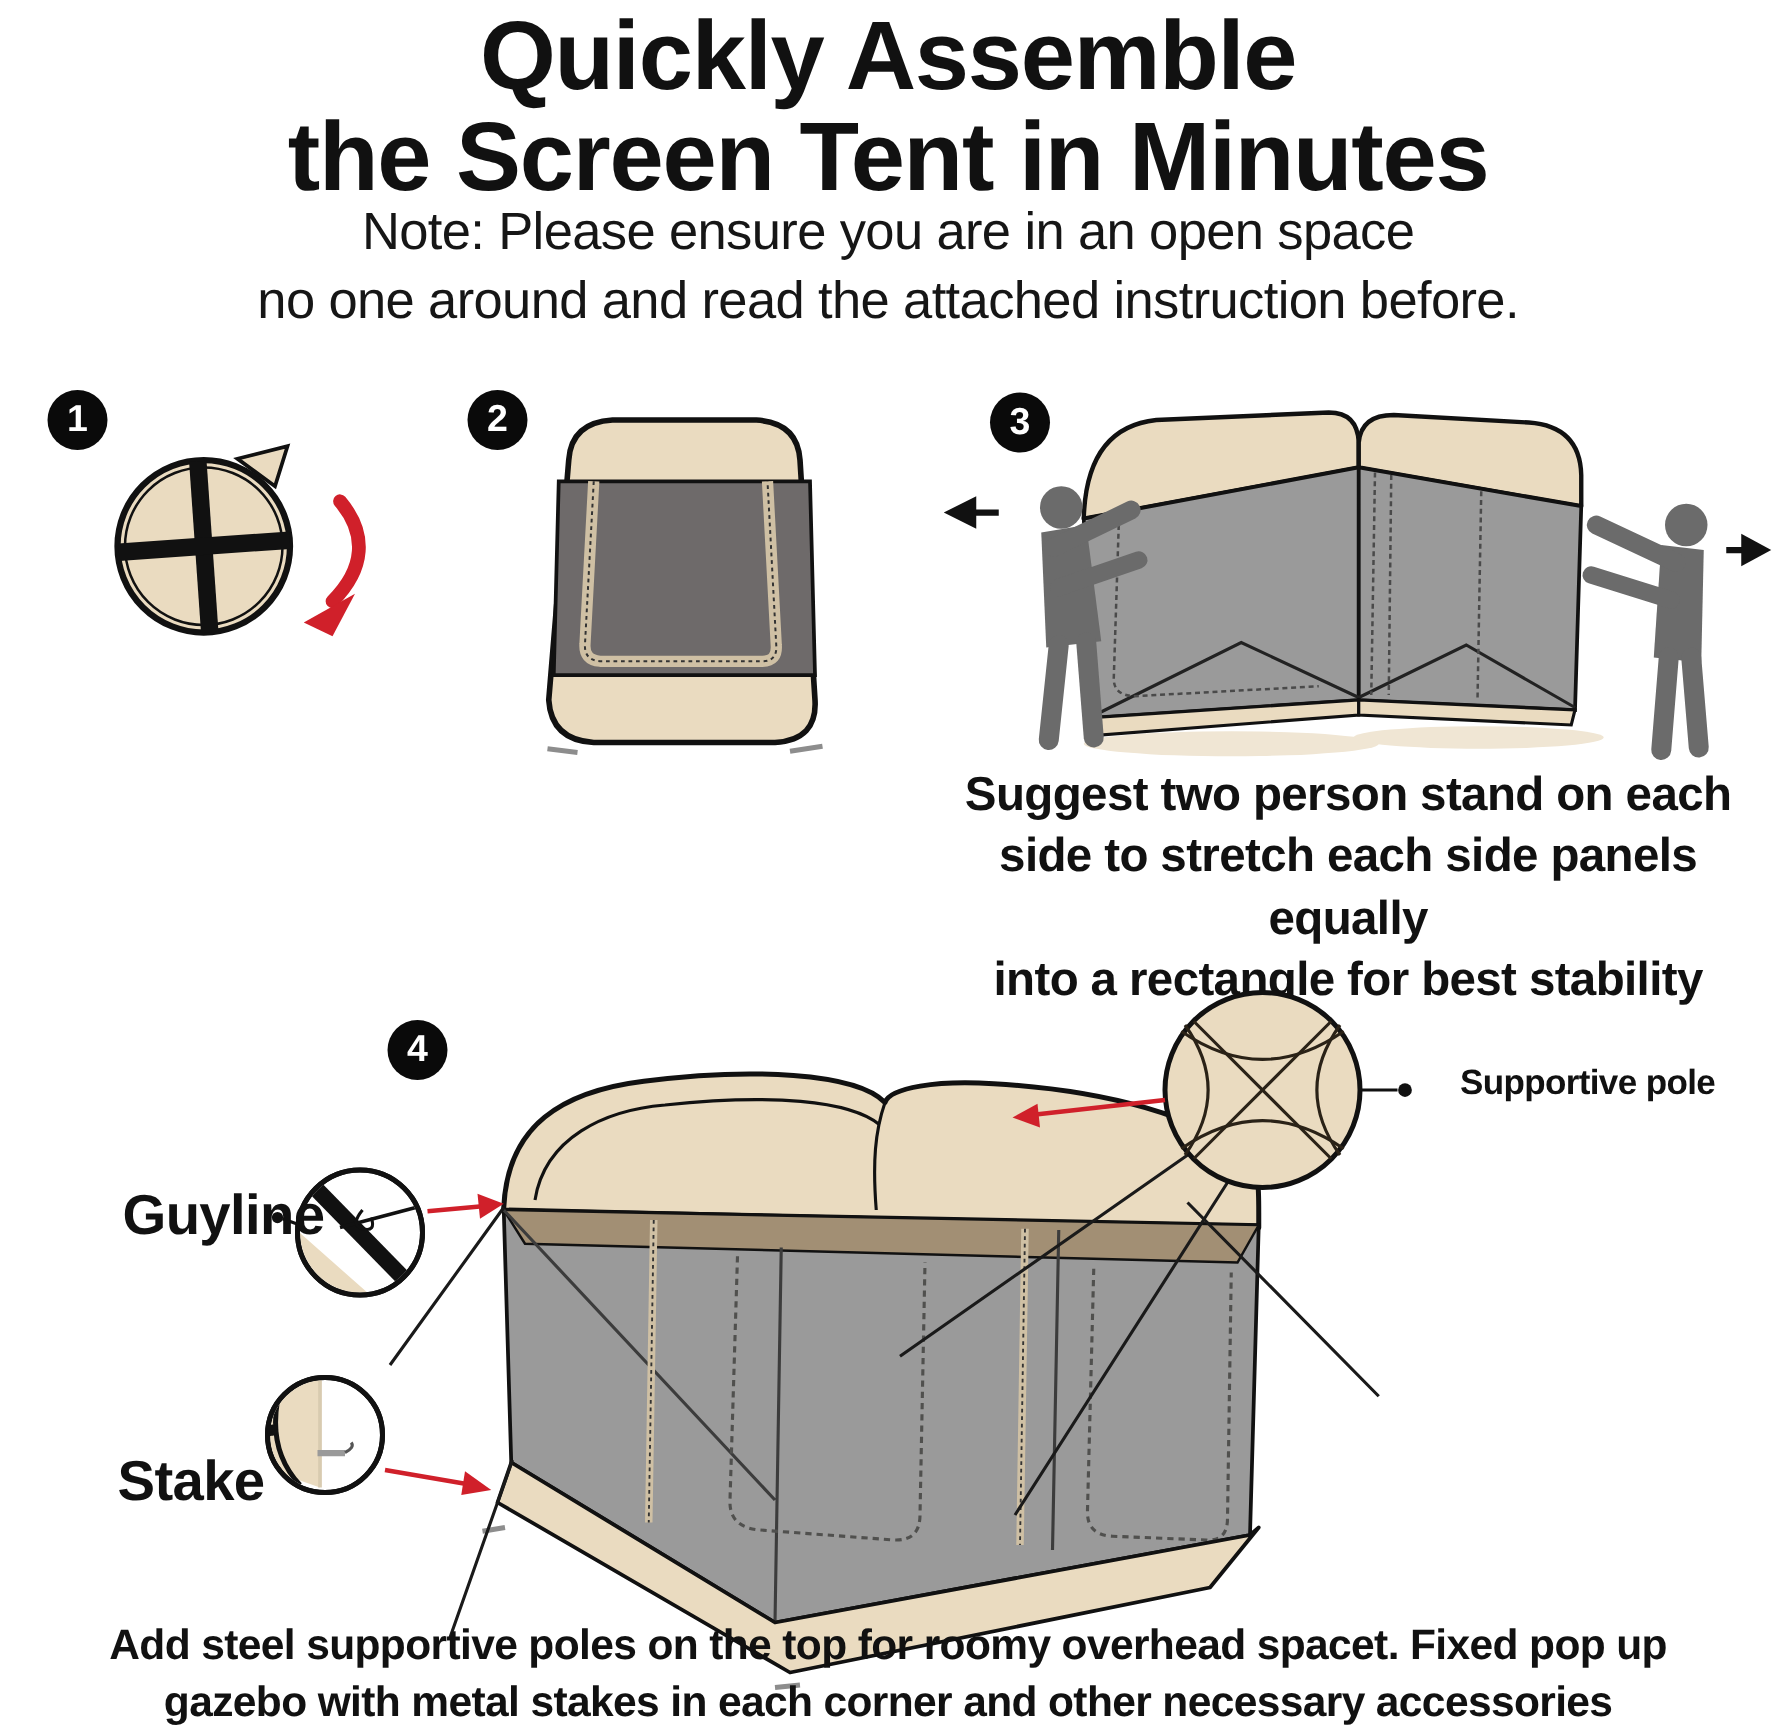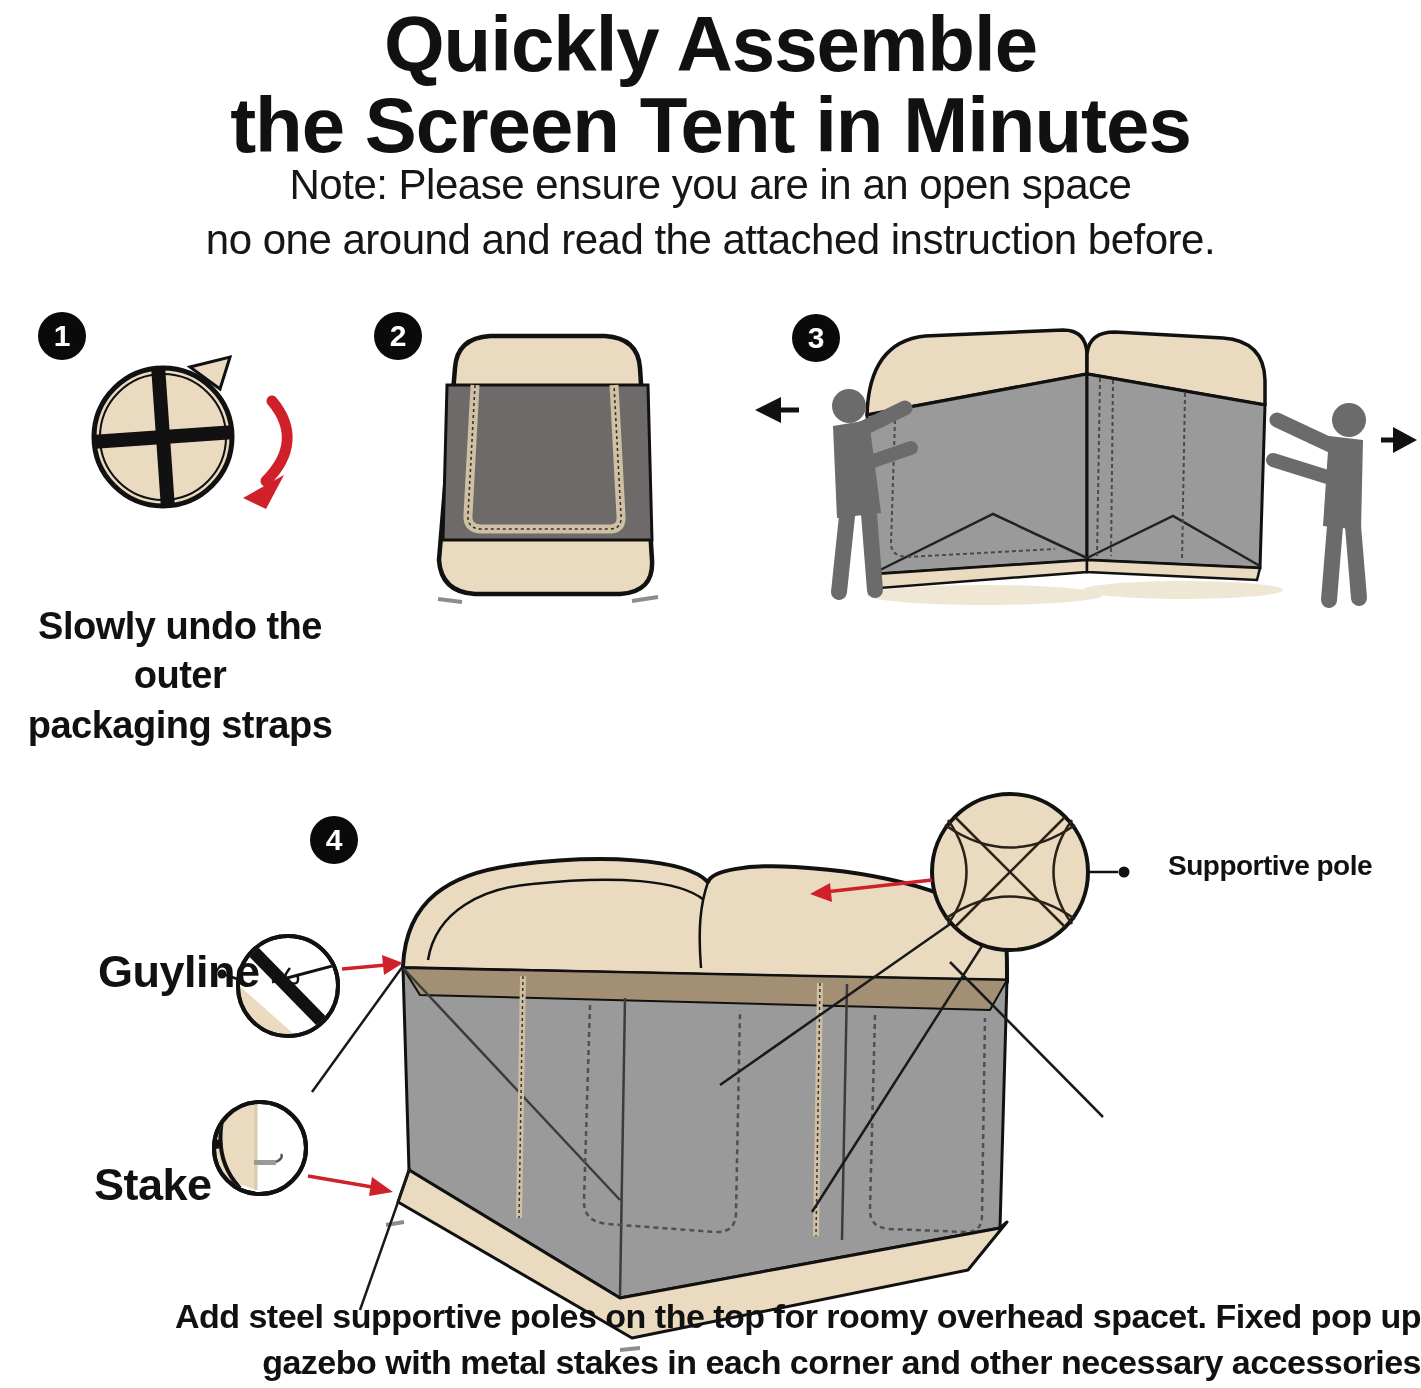--- a/index.html
+++ b/index.html
@@ -27,21 +27,21 @@
     width:48px;height:48px;border-radius:50%;background:var(--badge-black);
     color:#fff;font-weight:700;font-size:30px;display:flex;align-items:center;justify-content:center;
   }
   .caption{
     text-align:center;font-weight:700;font-size:38px;line-height:1.3;letter-spacing:-0.5px;
   }
   .cap1{left:0;top:602px;width:360px;}
   .cap2{left:380px;top:612px;width:320px;}
   .cap3{left:736px;top:612px;width:685px;}
   .footer{
-    left:0;top:1294px;width:1421px;text-align:right;
+    left:0;top:1294px;width:1421px;text-align:center;
     font-weight:700;font-size:34px;line-height:1.34;letter-spacing:-0.5px;
   }
   .callout{font-size:45px;font-weight:600;letter-spacing:-0.5px;}
   .callout.small{font-size:28px;font-weight:700;margin-left:35px;}
   
   .fill-beige{fill:var(--beige);} .fill-beige2{fill:var(--beige-dark);}
   .fill-mesh{fill:var(--mesh-gray);} .fill-meshdark{fill:var(--mesh-dark);}
   .fill-fig{fill:var(--figure-gray);} .fill-ink{fill:var(--ink);}
   .fill-red{fill:var(--accent-red);} .fill-white{fill:#fff;} .fill-ground{fill:var(--ground-beige);}
   .st-ink{stroke:var(--ink);} .st-red{stroke:var(--accent-red);}
@@ -79,22 +79,20 @@
       <g transform="rotate(-4 123 92)">
         <rect class="fill-ink" x="116" y="24" width="14" height="137"></rect>
         <rect class="fill-ink" x="55" y="85" width="137" height="14"></rect>
       </g>
     </g>
     <g>
       <path class="nf st-red" stroke-width="11" stroke-linecap="round" d="M232 56 C254 82 252 110 226 136"></path>
       <polygon class="fill-red" points="203,153 244,130 226,164"></polygon>
     </g>
   </svg>
-  <div class="abs caption cap1 pre">Slowly undo the outer
-packaging straps</div>
 
   <svg class="abs" style="left:420px;top:320px;" width="250" height="290" viewBox="0 0 250 290">
     <g>
       <path class="fill-beige st-ink" stroke-width="4.5" stroke-linejoin="round" d="M35 48 Q37 18 70 16 L185 16 Q218 18 220 48 L232 240 Q234 272 200 274 L55 274 Q21 272 19 240 Z"></path>
       <polygon class="fill-meshdark st-ink" stroke-width="3" points="27,65 228,65 232,220 23,220"></polygon>
       <path class="nf st-tape" stroke-width="9" d="M55 65 L48 195 Q47 208 60 209 L190 209 Q202 209 201 196 L194 65"></path>
       <path class="nf" stroke="#333" stroke-width="1.6" stroke-dasharray="3 3" d="M55 65 L48 195 Q47 208 60 209 L190 209 Q202 209 201 196 L194 65"></path>
       <line x1="18" y1="279" x2="42" y2="282" stroke="#8d8d8d" stroke-width="4"></line>
       <line x1="212" y1="281" x2="238" y2="277" stroke="#8d8d8d" stroke-width="4"></line>
     </g>
@@ -131,20 +129,23 @@
     </g>
     <g>
       <circle class="fill-fig" cx="604" cy="112" r="17"></circle>
       <polygon class="fill-fig" points="584,128 618,132 616,222 578,218"></polygon>
       <line class="st-fig" x1="596" y1="142" x2="532" y2="112" stroke-width="15" stroke-linecap="round"></line>
       <line class="st-fig" x1="592" y1="172" x2="528" y2="152" stroke-width="14" stroke-linecap="round"></line>
       <line class="st-fig" x1="590" y1="218" x2="584" y2="292" stroke-width="16" stroke-linecap="round"></line>
       <line class="st-fig" x1="608" y1="218" x2="614" y2="290" stroke-width="16" stroke-linecap="round"></line>
     </g>
   </svg>
+  <div class="abs caption cap3 pre">Suggest two person stand on each
+side to stretch each side panels equally
+into a rectangle for best stability</div>
 
   <svg class="abs" style="left:60px;top:770px;" width="1361" height="600" viewBox="0 0 1361 600">
 
     <g>
       <path class="fill-beige st-ink" stroke-width="4" stroke-linejoin="round" d="M343 196 C346 130 390 103 455 95 C540 84 625 88 648 112 C652 100 690 94 735 97 C820 102 905 122 940 160 C947 170 947 178 947 200 L947 212 L343 198 Z"></path>
       <path class="nf st-ink" stroke-width="2.5" d="M648 112 C640 135 638 160 641 198 M368 190 C376 140 424 118 472 114 C556 105 620 110 644 130"></path>
       <polygon class="fill-mesh st-ink" stroke-width="3" points="343,198 947,210 940,458 560,528 349,400"></polygon>
       <polygon class="fill-beige2 st-ink" stroke-width="2" points="343,198 947,210 930,240 360,225"></polygon>
       <path class="nf" stroke="#3c3c3c" stroke-width="2.5" d="M787 214 L782 470 M343 198 L560 430 M565 228 L560 528"></path>
       <path class="nf" stroke="#50504e" stroke-width="2.5" stroke-dasharray="5 4" d="M530 235 L524 430 Q523 452 548 454 L655 462 Q676 463 676 442 L680 240 M815 245 L810 438 Q809 458 830 459 L905 462 Q922 463 922 445 L925 248"></path>

